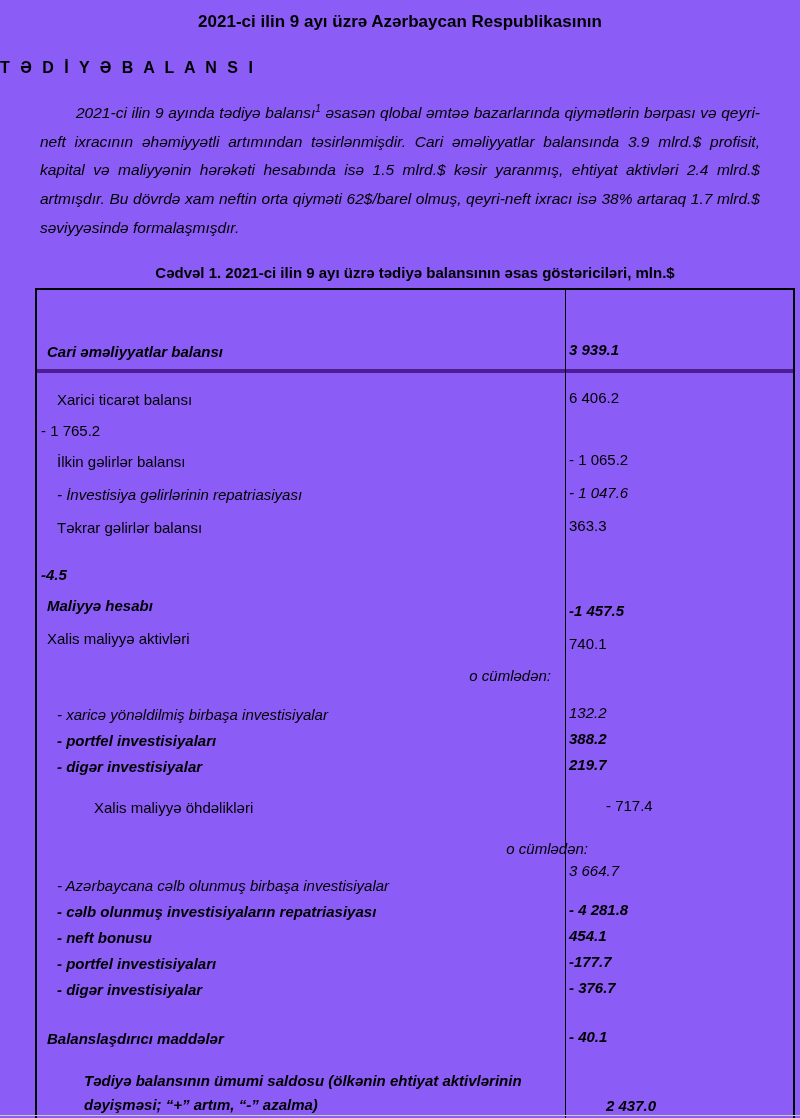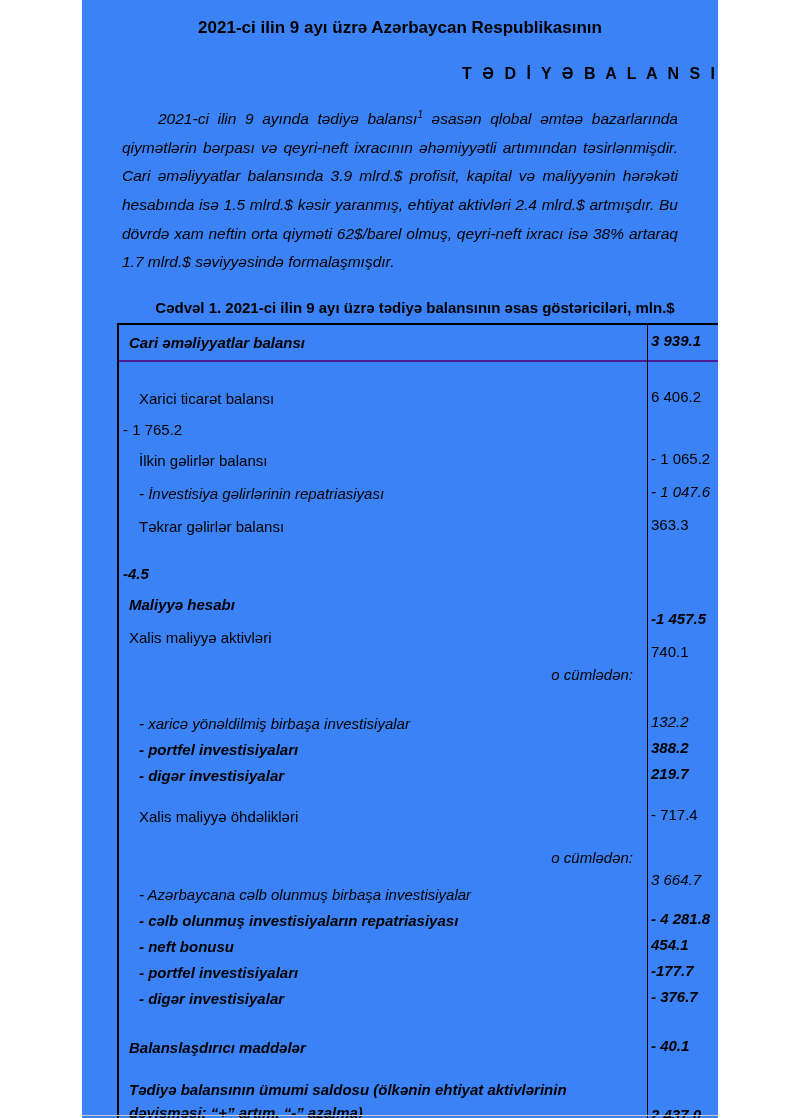--- a/index.html
+++ b/index.html
@@ -1,52 +1,52 @@
 <!DOCTYPE html>
 <html lang="az"><head>
 <meta charset="utf-8">
 <style>
   * { box-sizing: border-box; }
   html, body { margin: 0; padding: 0; background: #ffffff; }
   body { font-family: "Liberation Sans", "DejaVu Sans", sans-serif; color: #000; }
-  .page { position: relative; width: 636px; height: 1118px; margin: 0 auto; background: #3b82f6; overflow: hidden; padding-top: 14px; }
+  .page { position: relative; width: 800px; height: 1118px; margin: 0 auto; background: #8b5cf6; overflow: hidden; padding-top: 8px; }
 
   .title { text-align: center; font-weight: bold; font-size: 17px; margin: 4px 20px 0; }
-  .subtitle { text-align: right; font-weight: bold; font-size: 16px; letter-spacing: 3px; margin-top: 27px; }
+  .subtitle { text-align: left; font-weight: bold; font-size: 16px; letter-spacing: 3px; margin-top: 27px; }
 
   .intro { font-style: italic; font-size: 15.5px; line-height: 1.85; text-align: justify; margin: 22px 40px 0 40px; text-indent: 36px; }
   .intro sup { font-size: 10px; font-style: italic; }
 
   .caption { font-weight: bold; font-size: 15px; margin: 22px 0 0 30px; text-align: center; }
 
   .bp-table { position: relative; margin: 7px 0 0 35px; width: 760px; border: 2px solid #000; padding-bottom: 14px; font-size: 15px; }
   .vline { position: absolute; left: 528px; top: 0; bottom: 0; width: 1px; background: #000; }
 
   .trow { display: flex; align-items: flex-start; }
   .tlabel { width: 528px; padding: 2px 14px 2px 10px; line-height: 1.4; }
   .tvalue { flex: 1; text-align: left; padding: 2px 95px 2px 4px; white-space: nowrap; }
 
-  .r-first { border-bottom: 2px solid #4c1d95; }
+  .r-first { border-bottom: 4px solid #4c1d95; margin-top: 44px; }
   .r-first .tlabel, .r-first .tvalue { padding-top: 7px; padding-bottom: 7px; }
 
   .bolditalic .tlabel, .bolditalic .tvalue { font-weight: bold; font-style: italic; }
   .italic .tlabel, .italic .tvalue { font-style: italic; }
 
   .ind1 .tlabel { padding-left: 20px; }
   .ind2 .tlabel { padding-left: 28px; text-align: right; }
 
   .sp2  { margin-top: 1px; font-weight: bold; }
   .sp8  { margin-top: 8px; }
-  .sp10 { margin-top: 24px; }
+  .sp10 { margin-top: 14px; }
   .sp12 { margin-top: 12px; }
-  .sp16 { margin-top: 16px; }
+  .sp16 { margin-top: 16px; margin-left: 37px; }
   .sp20 { margin-top: 8px; }
   .sp24 { margin-top: 24px; }
 
-  .voffset { position: relative; top: 16px; }
+  .voffset { position: relative; top: 7px; }
   .vup { position: relative; top: -13px; }
   .r-final .tvalue { align-self: flex-end; padding-bottom: 4px; }
   .r-final .tlabel { line-height: 1.55; }
 
   .bottom-edge { position: absolute; left: 0; right: 0; bottom: 2px; border-top: 1px solid #c9c9c9; }
 </style>
 </head>
 <body>
 
 <div class="page">

